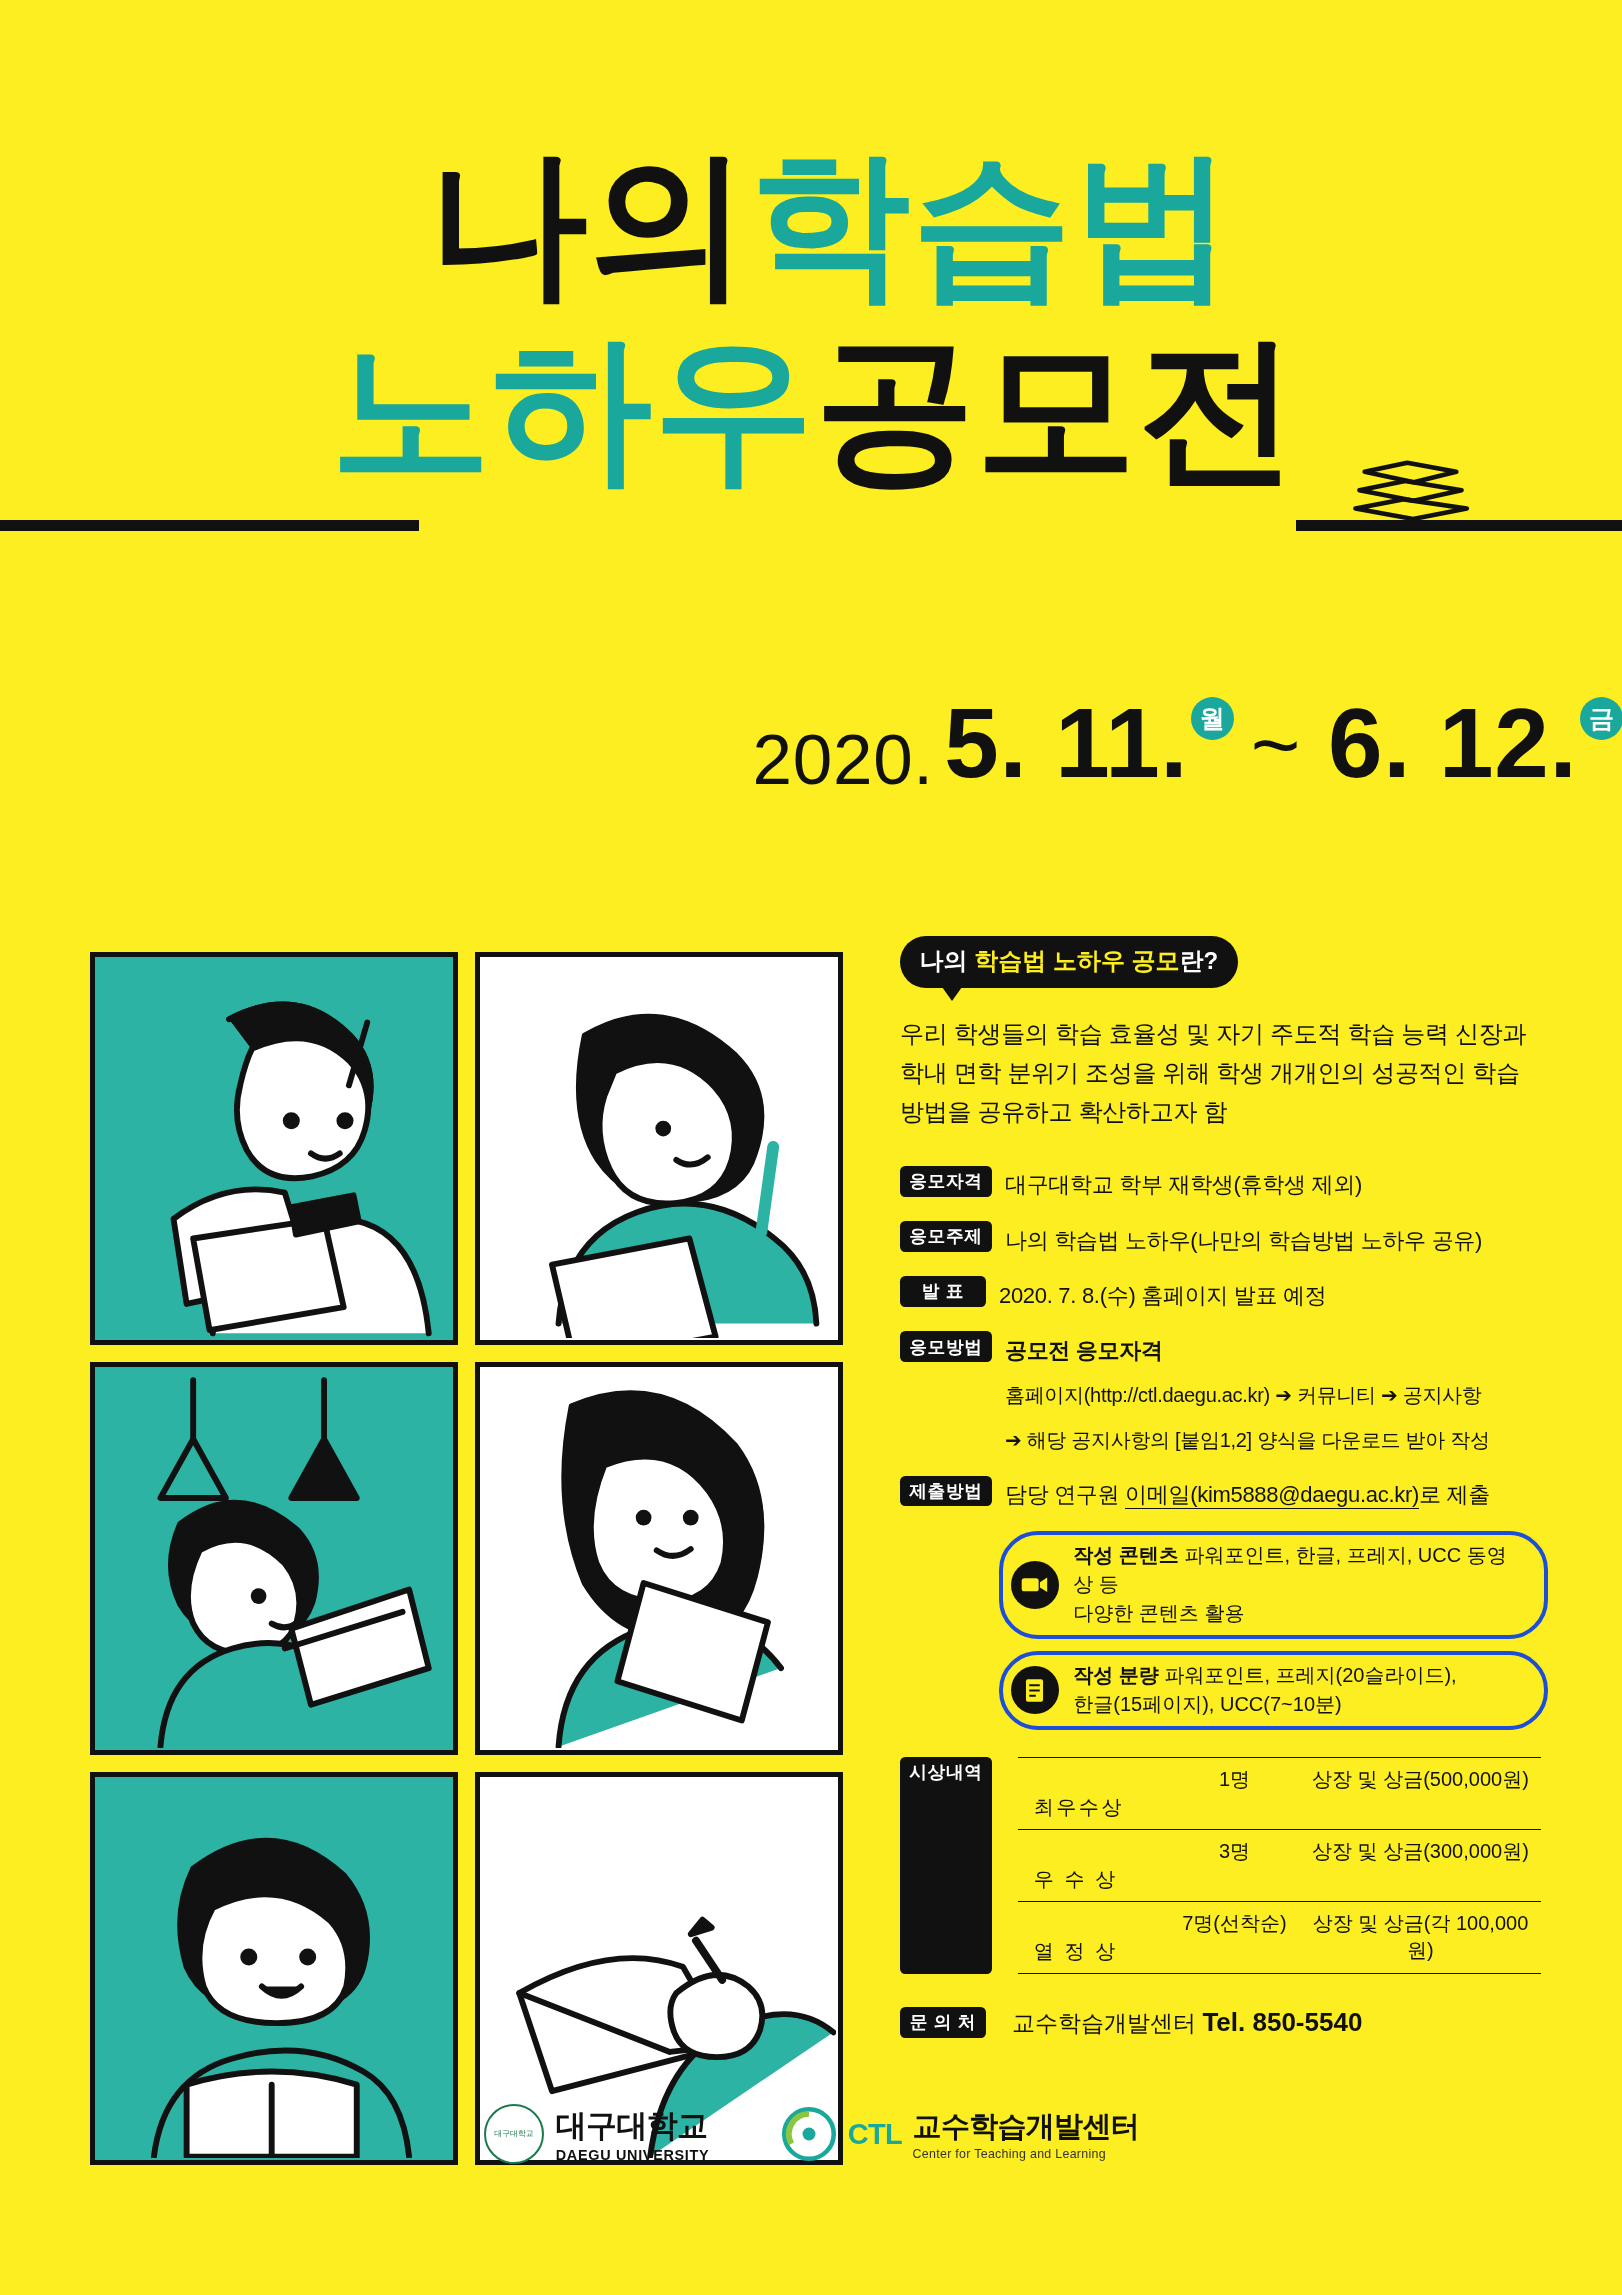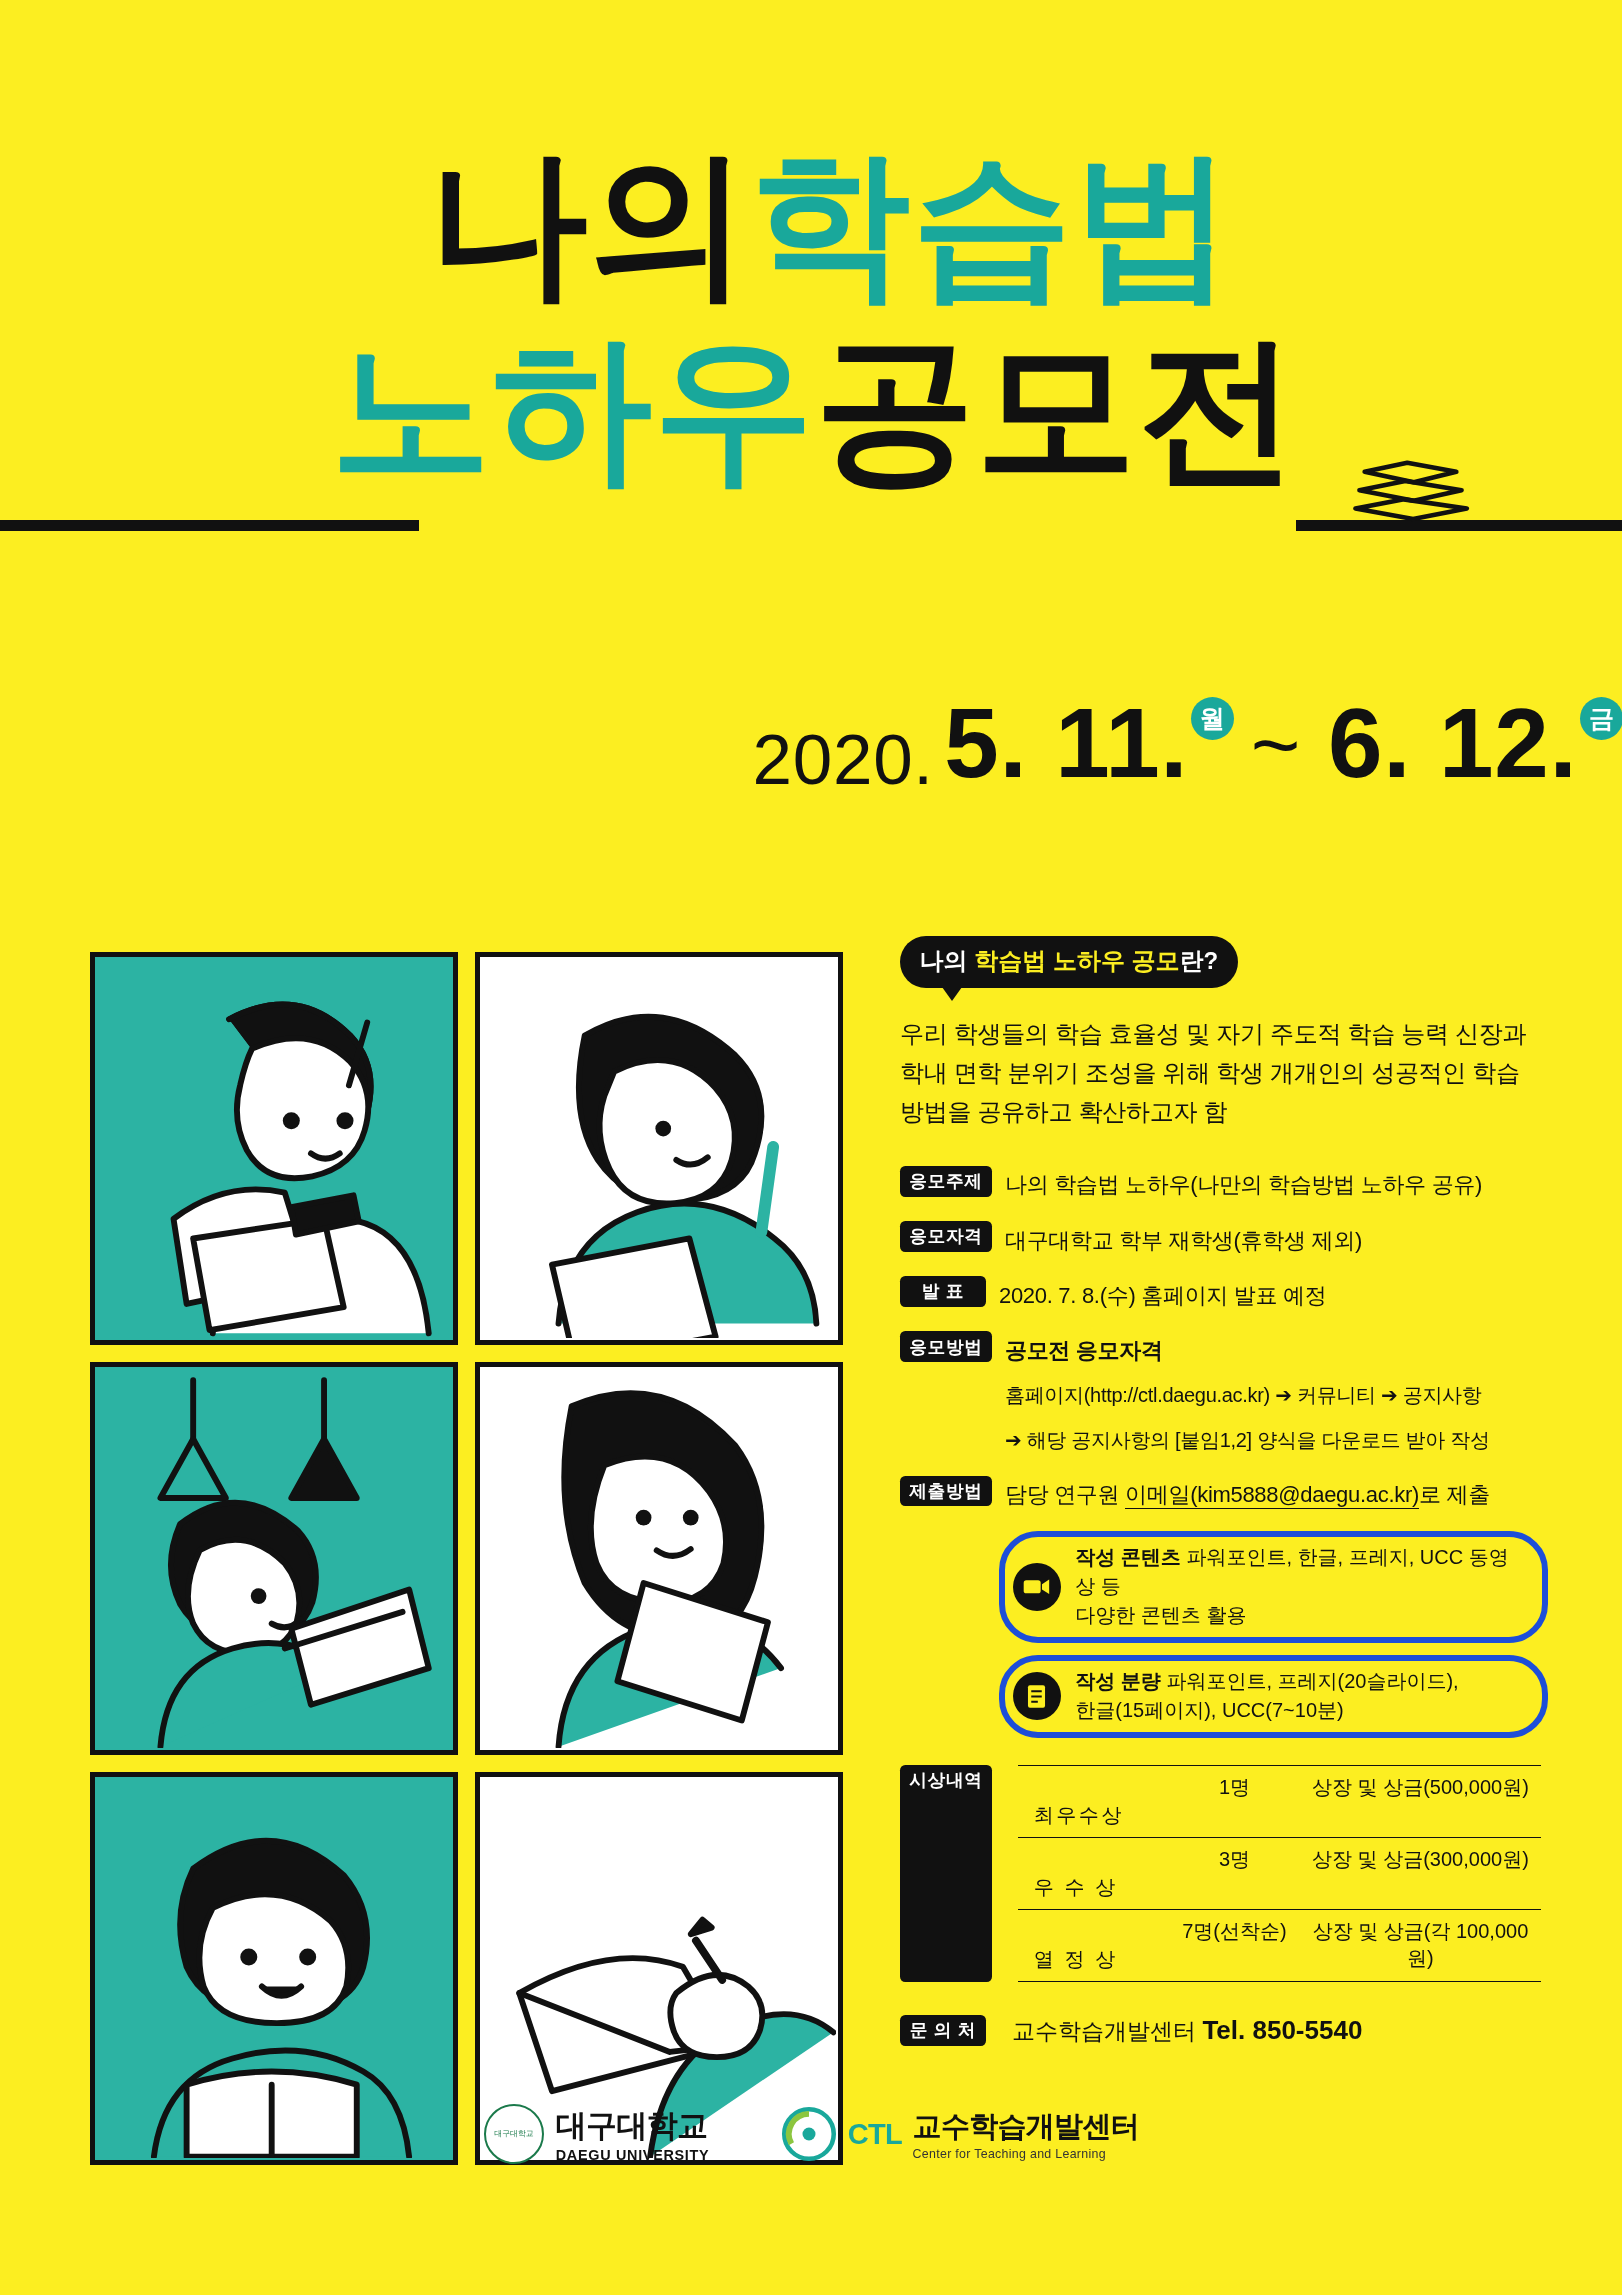--- a/index.html
+++ b/index.html
@@ -87,21 +87,21 @@
     min-width:86px; text-align:center; letter-spacing:0.7px; line-height:1.15;
   }
   .rowtext { font-size:22px; line-height:1.5; padding-top:2.6px; letter-spacing:-0.3px; }
   .rowtext .b { font-weight:700; }
   .sub { font-size:20px; line-height:1.58; margin-top:13px; }
   .u { border-bottom:1.3px solid #111; padding-bottom:0.7px; }
 
   
   .callouts { margin-top:9.2px; margin-left:99px; }
   .callout {
-    display:flex; align-items:center; border:6px solid #1d4ed8; border-radius:39px;
+    display:flex; align-items:center; border:4px solid #1d4ed8; border-radius:39px;
     padding:6.5px 22px 6.5px 7.9px; margin-bottom:11.8px; background:#FCEE21;
   }
   .callout .ic {
     flex:0 0 auto; width:48px; height:48px; border-radius:50%;
     background:#111; color:#FCEE21; display:flex; align-items:center; justify-content:center;
     margin-right:14.4px;
   }
   .callout .ctext { font-size:20px; line-height:1.45; }
   .callout .ctext .b { font-weight:700; }
 
@@ -270,27 +270,27 @@
 
     <div class="bubble">
       <span>나의 </span><span class="hl">학습법 노하우 공모</span><span>란?</span>
     </div>
 
     <div class="intro">우리 학생들의 학습 효율성 및 자기 주도적 학습 능력 신장과 학내 면학 분위기 조성을 위해 학생 개개인의 성공적인 학습 방법을 공유하고 확산하고자 함</div>
 
     <div class="rows">
 
       <div class="row">
+        <div class="tag">응모자격</div>
+        <div class="rowtext">대구대학교 학부 재학생(휴학생 제외)</div>
+      </div>
+
+      <div class="row">
         <div class="tag">응모주제</div>
         <div class="rowtext">나의 학습법 노하우(나만의 학습방법 노하우 공유)</div>
-      </div>
-
-      <div class="row">
-        <div class="tag">응모자격</div>
-        <div class="rowtext">대구대학교 학부 재학생(휴학생 제외)</div>
       </div>
 
       <div class="row">
         <div class="tag">발    표</div>
         <div class="rowtext">2020. 7. 8.(수) 홈페이지 발표 예정</div>
       </div>
 
       <div class="row">
         <div class="tag">응모방법</div>
         <div class="rowtext">

